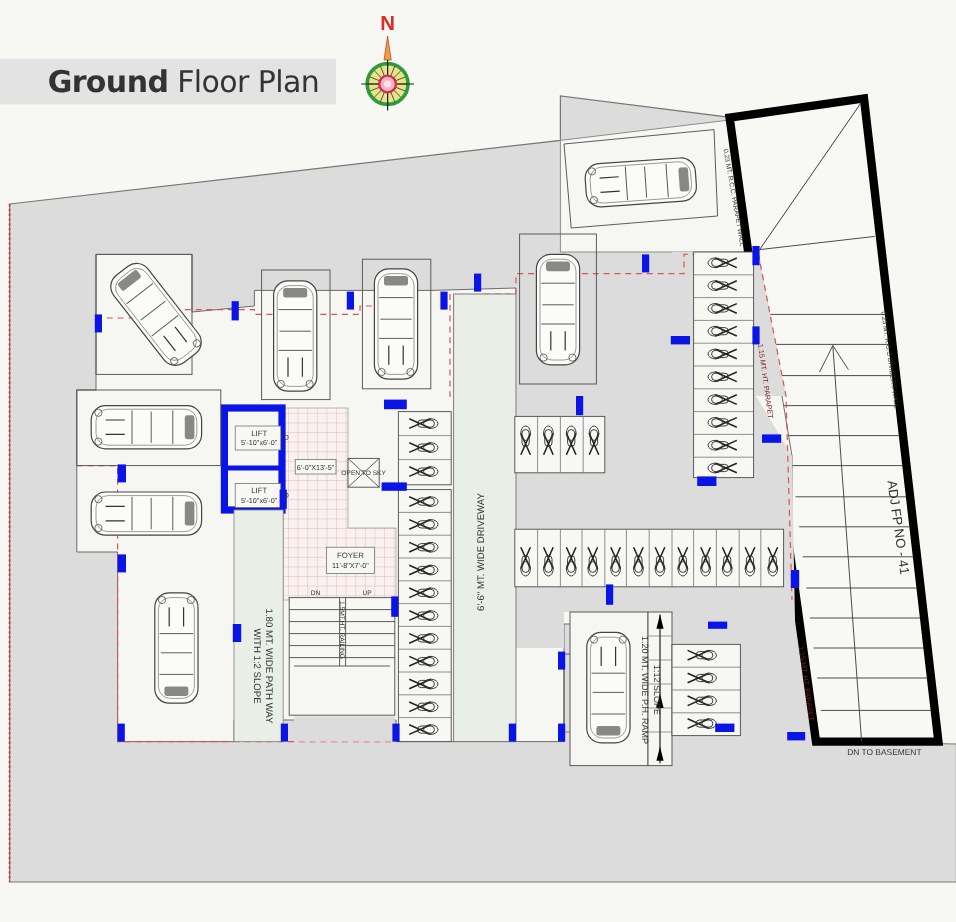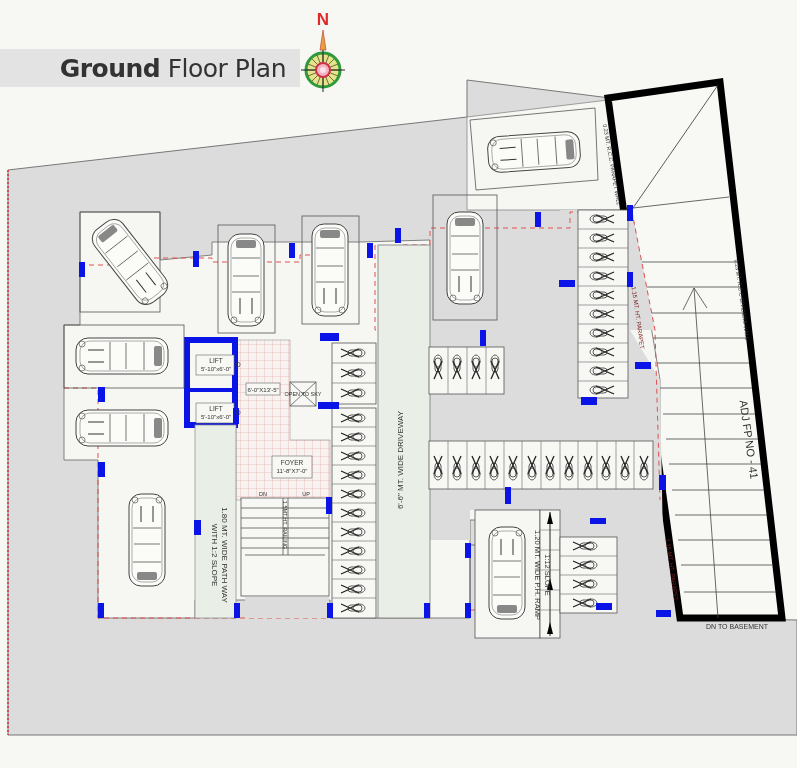--- a/index.html
+++ b/index.html
@@ -1,17 +1,17 @@
 <!DOCTYPE html>
 <html><head>
 <meta charset="utf-8">
 <style>
   html, body { margin:0; padding:0; }
   body { width:797px; height:768px; background:#f7f7f4; position:relative; overflow:hidden; font-family:"Liberation Sans", sans-serif; }
-  .title-bar { position:absolute; left:0; top:49px; width:280px; height:38px; background:#e3e3e3;padding-left:20px; }
+  .title-bar { position:absolute; left:0; top:49px; width:280px; height:38px; background:#e3e3e3; }
   .title { position:absolute; right:14px; top:5px; font-size:25px; color:#333; white-space:nowrap; font-family:"DejaVu Sans", sans-serif; letter-spacing:-0.5px;}
   .title b { font-weight:bold; }
   .compass { position:absolute; left:291px; top:6px; width:64px; height:90px; }
   svg.plan { position:absolute; left:0; top:0; }
   .lbl { font-family:"Liberation Sans", sans-serif; fill:#333; }
 </style>
 </head>
 <body>
 
 <div class="title-bar">

